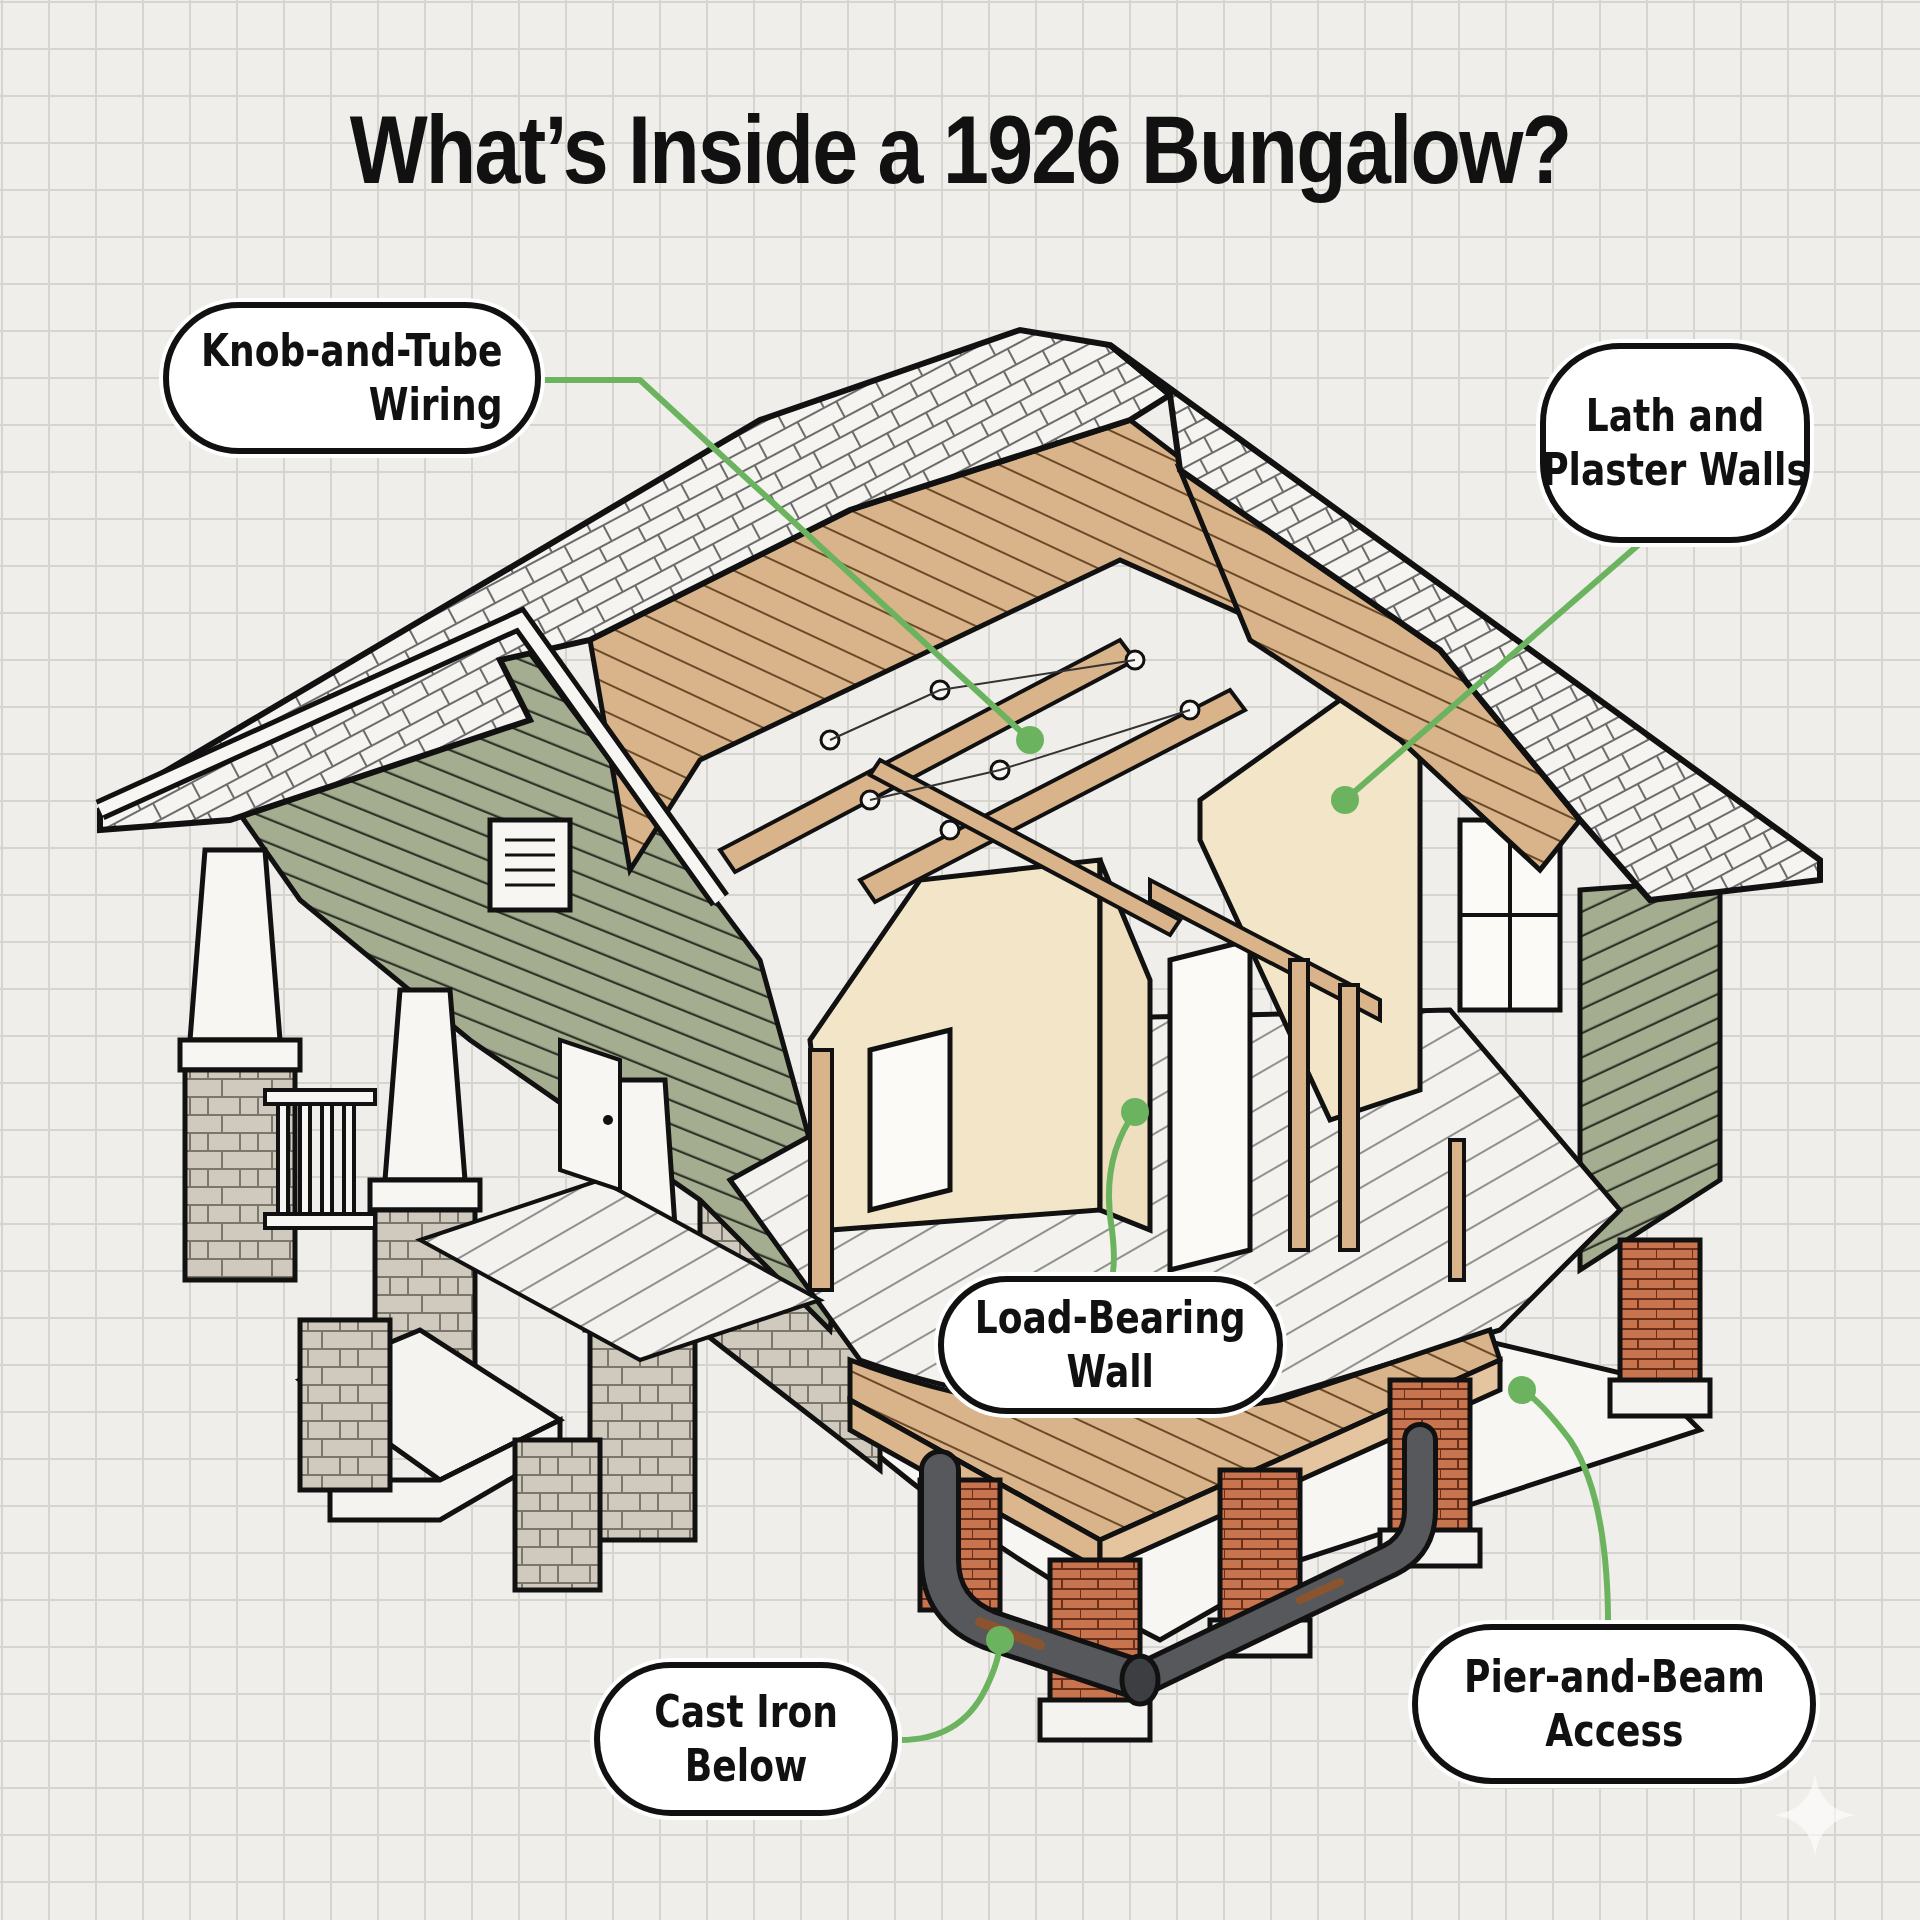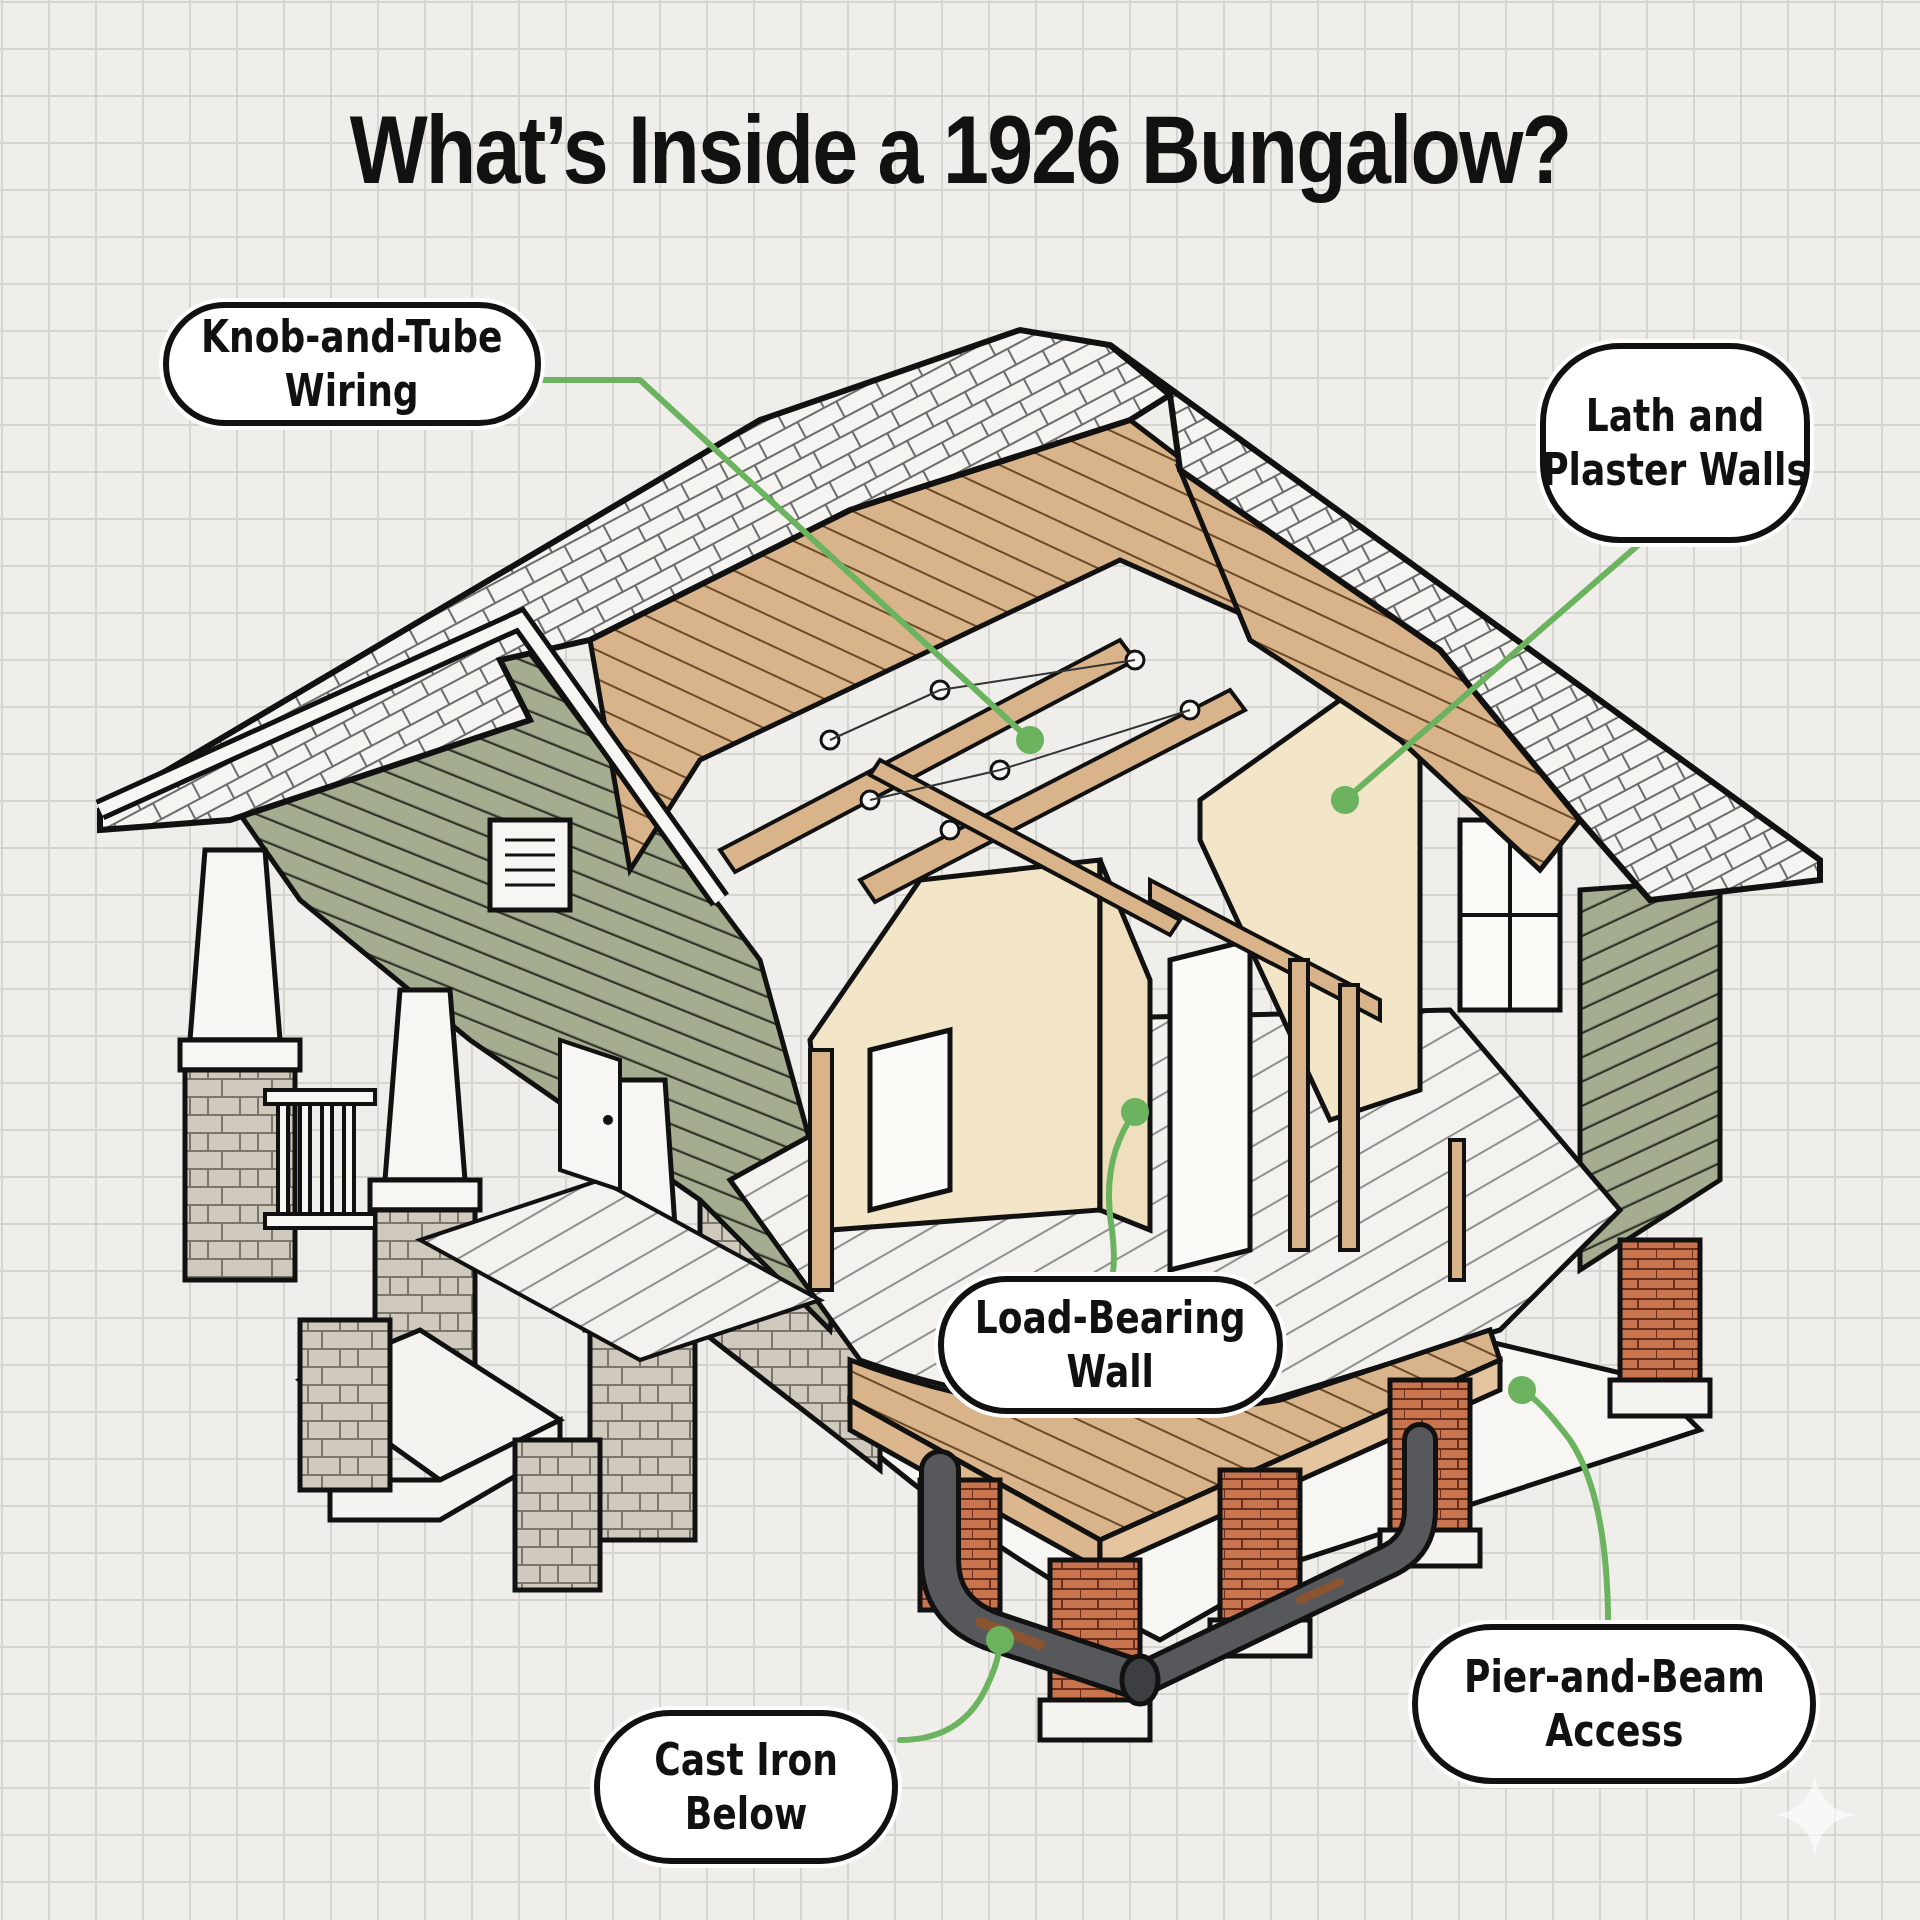--- a/index.html
+++ b/index.html
@@ -201,42 +201,42 @@
   </g>
   <g fill="#6bb35e">
     <circle cx="1030" cy="740" r="14"></circle>
     <circle cx="1345" cy="800" r="14"></circle>
     <circle cx="1135" cy="1112" r="14"></circle>
     <circle cx="1000" cy="1640" r="14"></circle>
     <circle cx="1522" cy="1390" r="14"></circle>
   </g>
 </svg>
 
-<div class="callout" style="left:163px; top:302px; width:378px; height:124px;">
+<div class="callout" style="left:163px; top:302px; width:378px; height:152px;text-align:right;">
   <div>
     <span>Knob-and-Tube</span>
     <span>Wiring</span>
   </div>
 </div>
 
 <div class="callout" style="left:1540px; top:343px; width:270px; height:200px;">
   <div>
     <span>Lath and</span>
     <span>Plaster Walls</span>
   </div>
 </div>
 
 <div class="callout" style="left:938px; top:1276px; width:345px; height:138px;">
   <div>
     <span>Load-Bearing</span>
     <span>Wall</span>
   </div>
 </div>
 
-<div class="callout" style="left:594px; top:1710px; width:304px; height:154px;">
+<div class="callout" style="left:594px; top:1662px; width:304px; height:154px;">
   <div>
     <span>Cast Iron</span>
     <span>Below</span>
   </div>
 </div>
 
 <div class="callout" style="left:1412px; top:1624px; width:404px; height:160px;">
   <div>
     <span>Pier-and-Beam</span>
     <span>Access</span>

